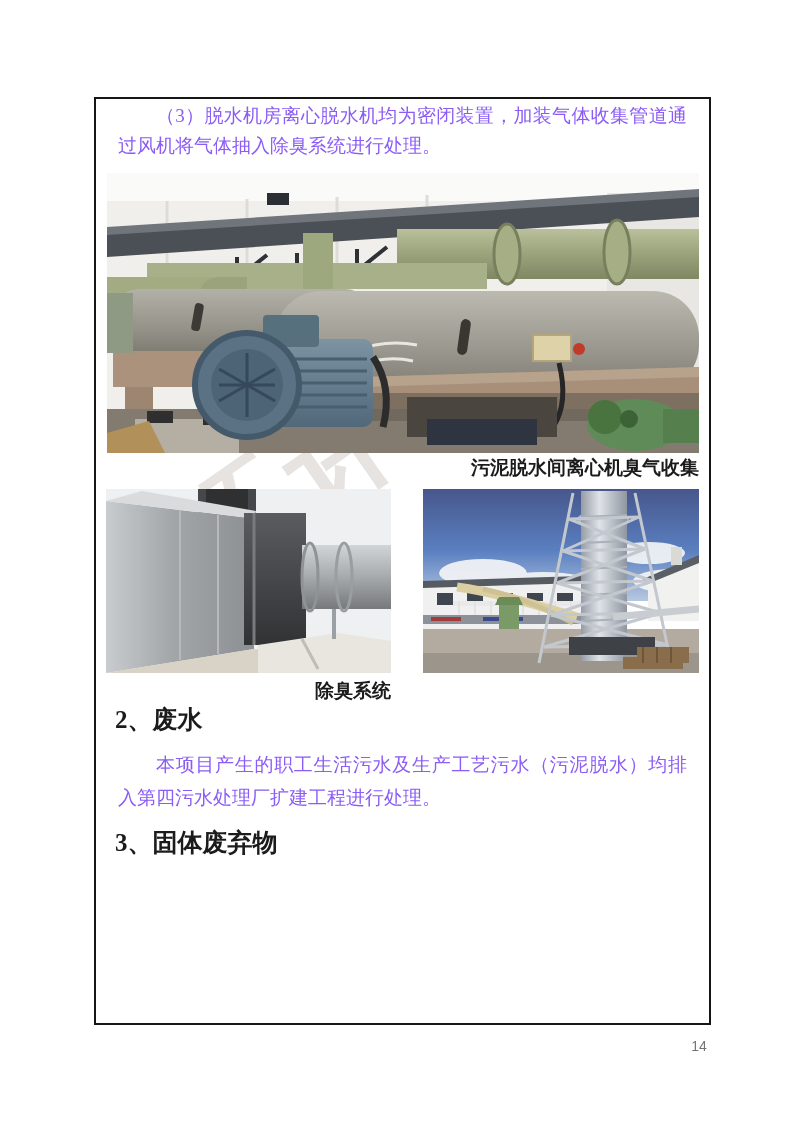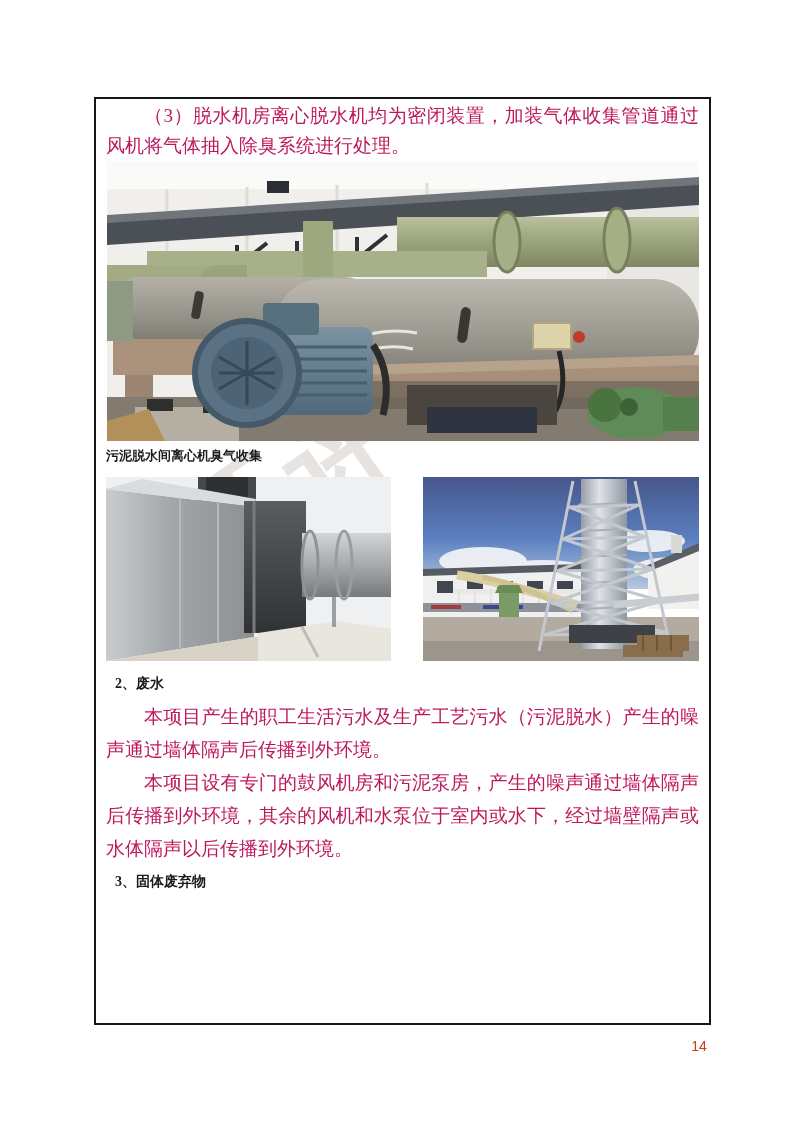--- a/index.html
+++ b/index.html
@@ -3,37 +3,37 @@
 <meta charset="utf-8">
 <style>
   html,body{margin:0;padding:0;background:#ffffff;}
   .page{position:relative;width:793px;height:1122px;background:#ffffff;overflow:hidden;
         font-family:"Liberation Serif", serif;color:#1b1b1b;}
   .watermark{position:absolute;left:20px;top:330px;width:760px;text-align:center;
         transform:rotate(-35deg);font-size:116px;font-weight:bold;letter-spacing:14px;
         color:#d8d2ce;opacity:.62;z-index:0;white-space:nowrap;pointer-events:none;}
   .frame{position:absolute;left:94px;top:97px;width:617px;height:928px;
         border:2px solid #161616;box-sizing:border-box;padding:0 10px;z-index:1;overflow:hidden;}
-  .body{margin:0;font-size:19px;text-align:justify;text-indent:2em;color:#be185d;}
+  .body{margin:12px;font-size:19px;text-align:justify;text-indent:2em;color:#8b5cf6;}
   .upper{line-height:30px;margin-top:2px;}
   .one-line{line-height:30px;margin-top:2px;}
   .lower{line-height:33px;}
-  .caption{font-weight:bold;font-size:13px;text-align:left;}
+  .caption{font-weight:bold;font-size:19px;text-align:right;}
   .cap-main{line-height:26px;margin-top:2px;}
   .photo{font-size:0;line-height:0;}
   .photo-lg{width:592px;height:280px;margin:0 auto;}
   .photo-row{display:flex;justify-content:space-between;margin-top:8px;height:184px;}
   .photo-sm{width:285px;height:184px;}
   .photo-sm2{width:276px;height:184px;}
   .caption-row{display:flex;justify-content:space-between;margin-top:6px;line-height:24px;}
   .caption-row .cap-left{width:285px;}
   .caption-row .cap-right{width:276px;}
-  h3{margin:0;font-size:14px;line-height:33px;font-weight:bold;padding-left:9px;}
+  h3{margin:0;font-size:25px;line-height:33px;font-weight:bold;padding-left:9px;}
   .page-number{position:absolute;left:684px;top:1038px;width:30px;text-align:center;
-        font-family:"Liberation Sans", sans-serif;font-size:14px;color:#c2410c;z-index:1;}
+        font-family:"Liberation Sans", sans-serif;font-size:14px;color:#737373;z-index:1;}
   svg{display:block;}
 </style>
 </head>
 <body>
 
 <div class="page">
 
   <div class="watermark">环评水印</div>
 
   <div class="frame">
@@ -269,26 +269,26 @@
               <line x1="220" y1="158" x2="220" y2="174"></line>
               <line x1="234" y1="158" x2="234" y2="174"></line>
               <line x1="248" y1="158" x2="248" y2="174"></line>
             </g>
           <path d="M190,128 L276,120" stroke="#c9ccd1" stroke-width="7"></path>
         </svg>
       </div>
     </div>
 
     <div class="caption-row">
+      <div class="caption cap-left">除臭系统</div>
     </div>
 
     <h3>2、废水</h3>
-    <p class="body lower">本项目产生的职工生活污水及生产工艺污水（污泥脱水）产生的噪声通过墙体隔声后传播到外环境。</p>
-
-    <p class="body lower">本项目设有专门的鼓风机房和污泥泵房，产生的噪声通过墙体隔声后传播到外环境，其余的风机和水泵位于室内或水下，经过墙壁隔声或水体隔声以后传播到外环境。</p>
+    <p class="body lower">本项目产生的职工生活污水及生产工艺污水（污泥脱水）均排入第四污水处理厂扩建工程进行处理。</p>
+
 
     <h3>3、固体废弃物</h3>
 
   </div>
 
   <div class="page-number">14</div>
 
 </div>
 
 </body></html>

